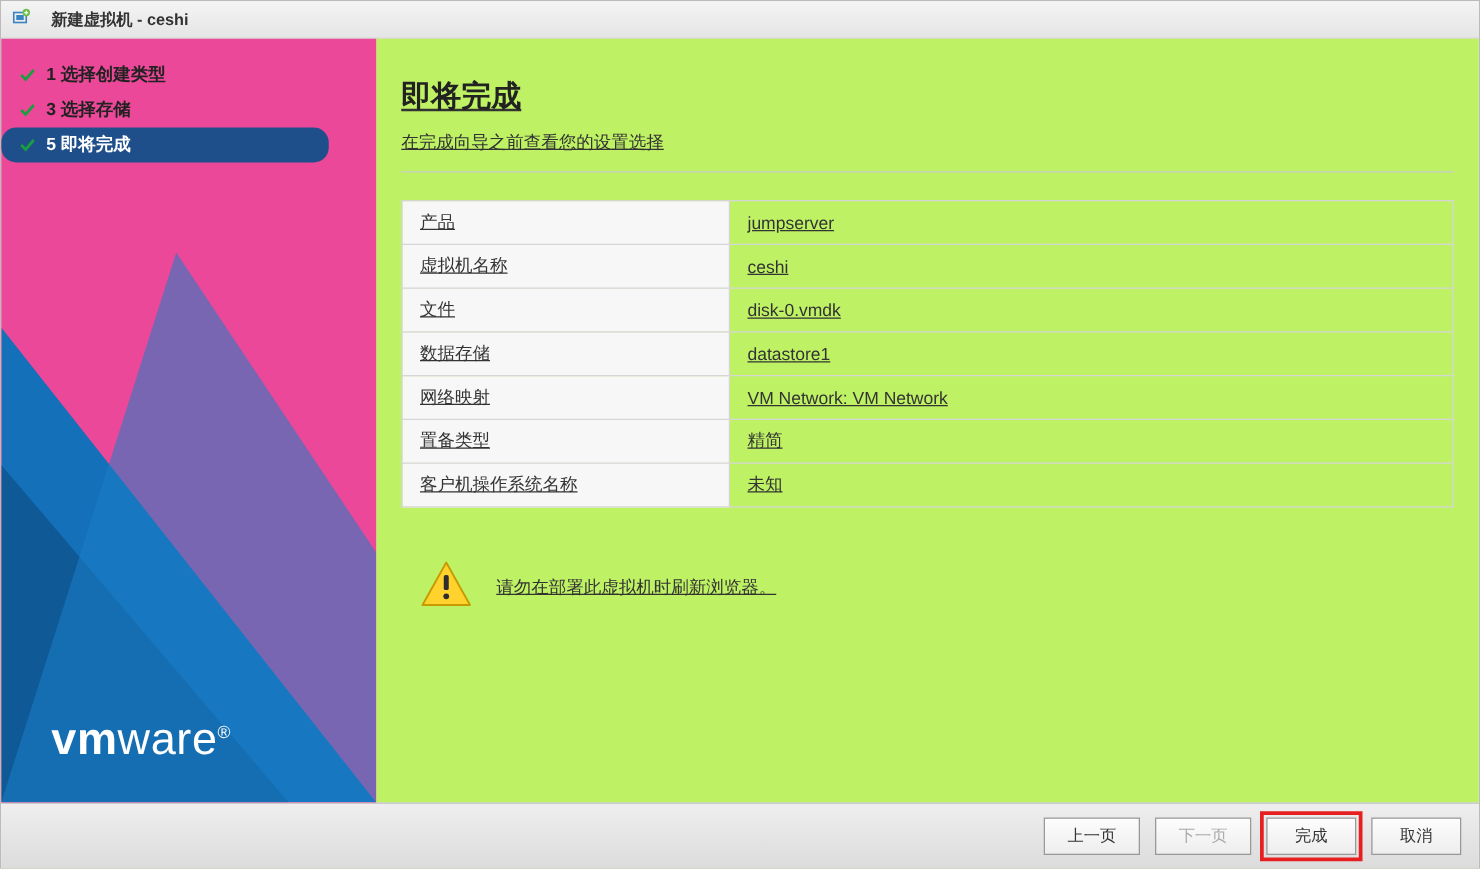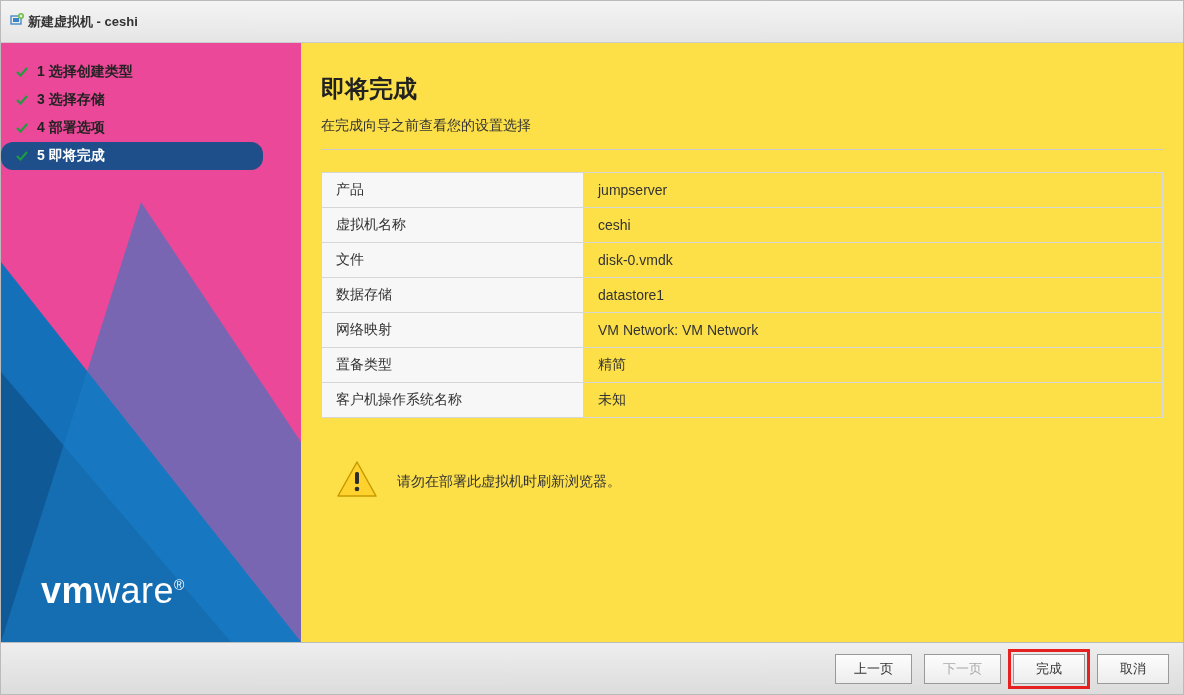--- a/index.html
+++ b/index.html
@@ -14,27 +14,27 @@
   position: relative;
 }
 .dialog {
   width: 1184px;
   height: 695px;
   display: flex;
   flex-direction: column;
   border: 1px solid #bbb;
 }
 .titlebar {
-  height: 42px;
+  height: 30px;
   background: linear-gradient(#f4f4f4, #e5e5e5);
   border-bottom: 1px solid #ccc;
   display: flex;
   align-items: center;
   padding: 0 8px;
-  gap: 3px;
+  gap: 16px;
 }
 .titlebar .title { font-weight: bold; font-size: 13px; color: #333; }
 .body {
   flex: 1;
   display: flex;
   min-height: 0;
 }
 .sidebar {
   width: 300px;
   background: #ec4899;
@@ -81,23 +81,24 @@
   color: #fff;
   font-size: 36px;
   font-weight: bold;
   letter-spacing: 0.5px;
   z-index: 2;
 }
 .vmware-logo .light { font-weight: normal; }
 .vmware-logo sup { font-size: 14px; vertical-align: super; font-weight: normal; }
 .main {
   flex: 1;
-  background: #fde047;
+  background: #bef264;
   padding: 30px 20px 10px 20px;
   overflow-y: auto;
+  text-decoration: underline;
 }
 .main h1 {
   font-size: 24px;
   font-weight: bold;
   color: #222;
   margin-bottom: 12px;
 }
 .main .subtitle {
   font-size: 14px;
   color: #333;
@@ -192,28 +193,20 @@
         <span class="label">1 选择创建类型</span>
       </div>
       <div class="step">
         <span class="check">
           <svg width="14" height="14" viewBox="0 0 14 14">
               <path d="M2 7 L5.5 10.5 L12 3" stroke="#1b9e3f" stroke-width="2.2" fill="none"></path>
             </svg>
         </span>
         <span class="label">3 选择存储</span>
       </div>
-      <div class="step">
-        <span class="check">
-          <svg width="14" height="14" viewBox="0 0 14 14">
-              <path d="M2 7 L5.5 10.5 L12 3" stroke="#1b9e3f" stroke-width="2.2" fill="none"></path>
-            </svg>
-        </span>
-        <span class="label">4 部署选项</span>
-      </div>
       <div class="step active">
         <span class="check">
           <svg width="14" height="14" viewBox="0 0 14 14">
               <path d="M2 7 L5.5 10.5 L12 3" stroke="#1b9e3f" stroke-width="2.2" fill="none"></path>
             </svg>
         </span>
         <span class="label">5 即将完成</span>
       </div>
 
       <div class="triangles">

